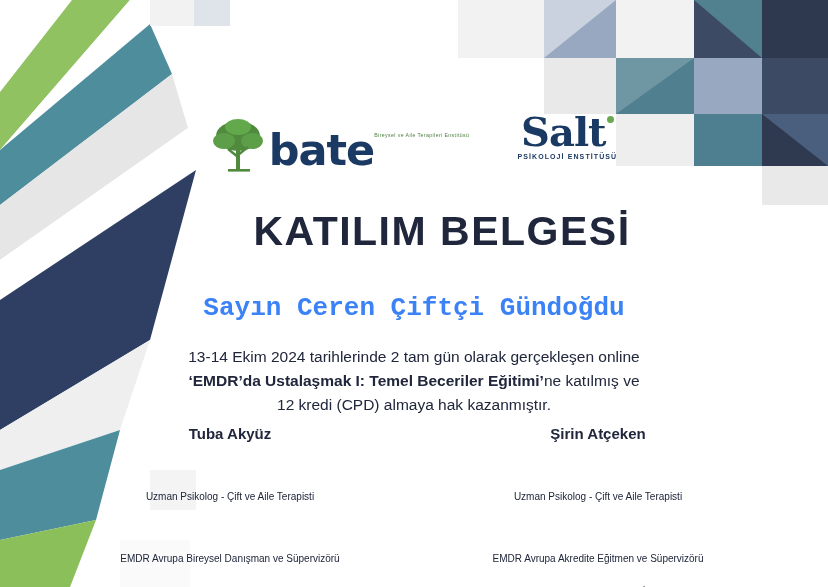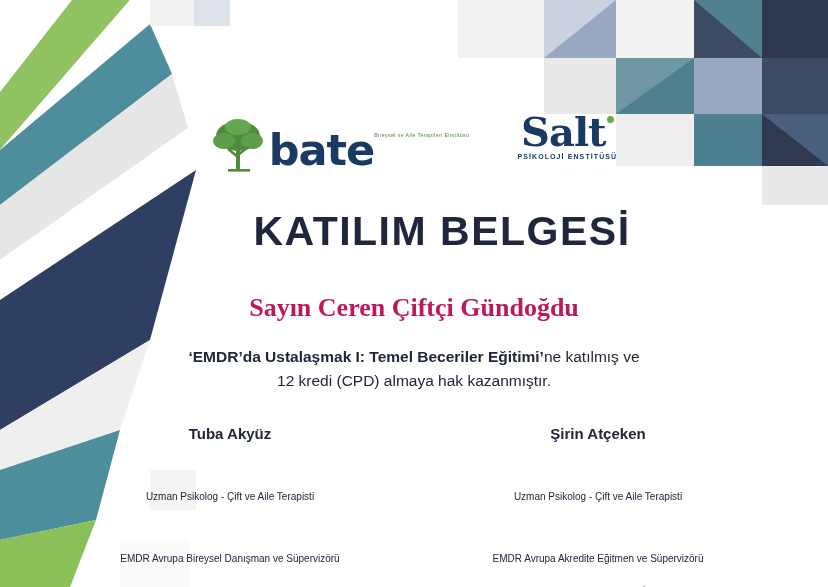--- a/index.html
+++ b/index.html
@@ -143,24 +143,24 @@
     color: #20263b;
     letter-spacing: 1.5px;
     margin-left: 28px;
   }
 
   .recipient {
     position: absolute;
     top: 293px;
     width: 828px;
     text-align: center;
-    font-family: Liberation Serif, serif;
+    font-family: Liberation Mono, monospace;
     font-size: 26px;
     font-weight: bold;
-    color: #be185d;
+    color: #3b82f6;
   }
 
   .body-text {
     position: absolute;
     top: 345px;
     width: 828px;
     text-align: center;
     font-family: "Liberation Sans", sans-serif;
     font-size: 15.5px;
     color: #20263b;
@@ -301,20 +301,21 @@
         <div class="salt-sub">PSİKOLOJİ ENSTİTÜSÜ</div>
       </div>
 
     </div>
 
     <div class="title">KATILIM BELGESİ</div>
 
     <div class="recipient">Sayın Ceren Çiftçi Gündoğdu</div>
 
     <div class="body-text">
+      <div>13-14 Ekim 2024 tarihlerinde 2 tam gün olarak gerçekleşen online</div>
       <div>
         <span class="strong">‘EMDR’da Ustalaşmak I: Temel Beceriler Eğitimi’</span><span>ne katılmış ve</span>
       </div>
       <div>12 kredi (CPD) almaya hak kazanmıştır.</div>
     </div>
 
     <div class="signers">
 
       <div class="signer">
         <div class="signer-name">Tuba Akyüz</div>

